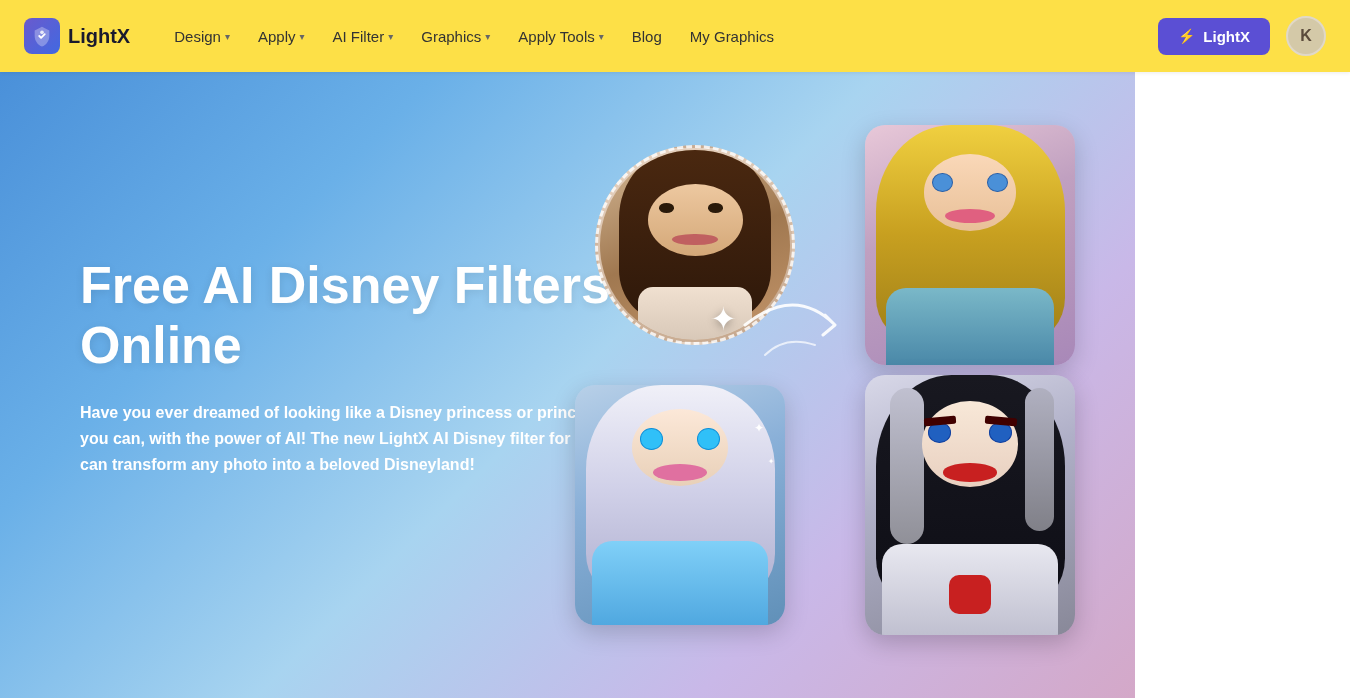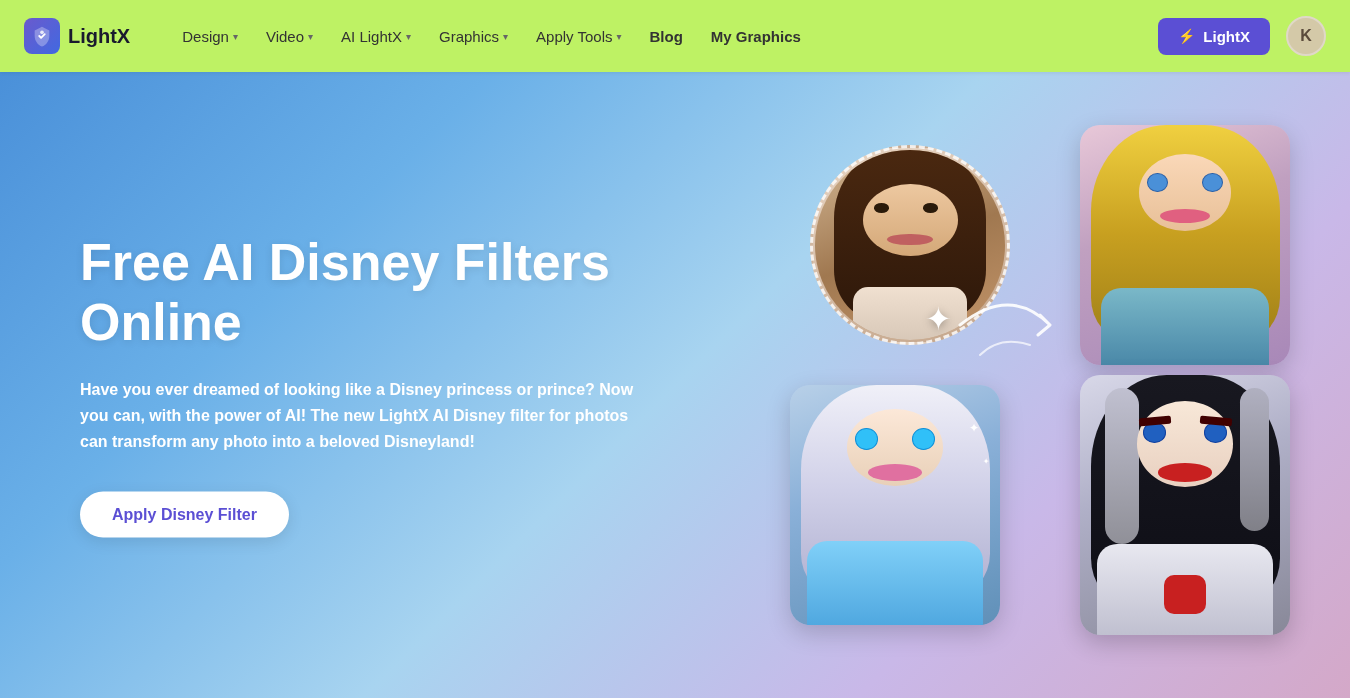--- a/index.html
+++ b/index.html
@@ -4,25 +4,24 @@
   <style>
     * { margin: 0; padding: 0; box-sizing: border-box; }
     body { width: 1350px; height: 698px; overflow: hidden; font-family: -apple-system, BlinkMacSystemFont, 'Segoe UI', sans-serif; }
 
     
     .navbar {
       position: relative;
       z-index: 10;
       display: flex;
       align-items: center;
-      background: #bef264;
+      background: #fde047;
       height: 72px;
       padding: 0 24px;
       box-shadow: 0 1px 4px rgba(0,0,0,0.08);
-      gap: 8px;
     }
     .nav-logo {
       display: flex;
       align-items: center;
       gap: 8px;
       margin-right: 32px;
       text-decoration: none;
     }
     .logo-icon {
       width: 36px;
@@ -55,21 +54,21 @@
       border-radius: 6px;
       white-space: nowrap;
     }
     .nav-item .chevron {
       font-size: 10px;
       color: #666;
     }
     .nav-plain {
       padding: 8px 12px;
       font-size: 15px;
-      font-weight: 700;
+      font-weight: 400;
       color: #333;
       cursor: pointer;
     }
     .nav-right {
       display: flex;
       align-items: center;
       gap: 16px;
       margin-left: auto;
     }
     .upgrade-btn {
@@ -94,21 +93,21 @@
       font-size: 16px;
       font-weight: 600;
       color: #5a4a3a;
       cursor: pointer;
       border: 2px solid #e0d8c8;
     }
 
     
     .hero {
       position: relative;
-      width: 1350px;
+      width: 1135px;
       height: 626px;
       background: linear-gradient(135deg, #4a90d9 0%, #6ab0e8 25%, #a8d4f0 50%, #c9b8e8 75%, #d4a8c8 100%);
       overflow: hidden;
     }
     .hero-content {
       position: absolute;
       left: 80px;
       top: 50%;
       transform: translateY(-50%);
       max-width: 620px;
@@ -248,25 +247,25 @@
     </div>
     <span class="logo-text">LightX</span>
   </a>
 
   <div class="nav-links">
     <div class="nav-item">
       <span>Design</span>
       <span class="chevron">▾</span>
     </div>
     <div class="nav-item">
-      <span>Video</span>
-      <span class="chevron">▾</span>
-    </div>
-    <div class="nav-item">
-      <span>AI LightX</span>
+      <span>Apply</span>
+      <span class="chevron">▾</span>
+    </div>
+    <div class="nav-item">
+      <span>AI Filter</span>
       <span class="chevron">▾</span>
     </div>
     <div class="nav-item">
       <span>Graphics</span>
       <span class="chevron">▾</span>
     </div>
     <div class="nav-item">
       <span>Apply Tools</span>
       <span class="chevron">▾</span>
     </div>
@@ -280,21 +279,20 @@
       <span>LightX</span>
     </button>
     <div class="user-avatar">K</div>
   </div>
 </nav>
 
 <section class="hero">
   <div class="hero-content">
     <h1 class="hero-title">Free AI Disney Filters Online</h1>
     <p class="hero-description">Have you ever dreamed of looking like a Disney princess or prince? Now you can, with the power of AI! The new LightX AI Disney filter for photos can transform any photo into a beloved Disneyland!</p>
-    <button class="apply-btn">Apply Disney Filter</button>
   </div>
 
   <div class="hero-images">
 
     <div class="img-circle">
       <div class="img-circle-inner" style="position:relative;">
 
         <div style="position:absolute;top:0;left:10%;width:80%;height:90%;border-radius:40% 40% 30% 30%;background:linear-gradient(180deg,#4a2810 0%,#2e180a 100%);"></div>
 
         <div style="position:absolute;top:18%;left:25%;width:50%;height:38%;border-radius:50%;background:linear-gradient(180deg,#edc8a0 0%,#d4a878 100%);"></div>

